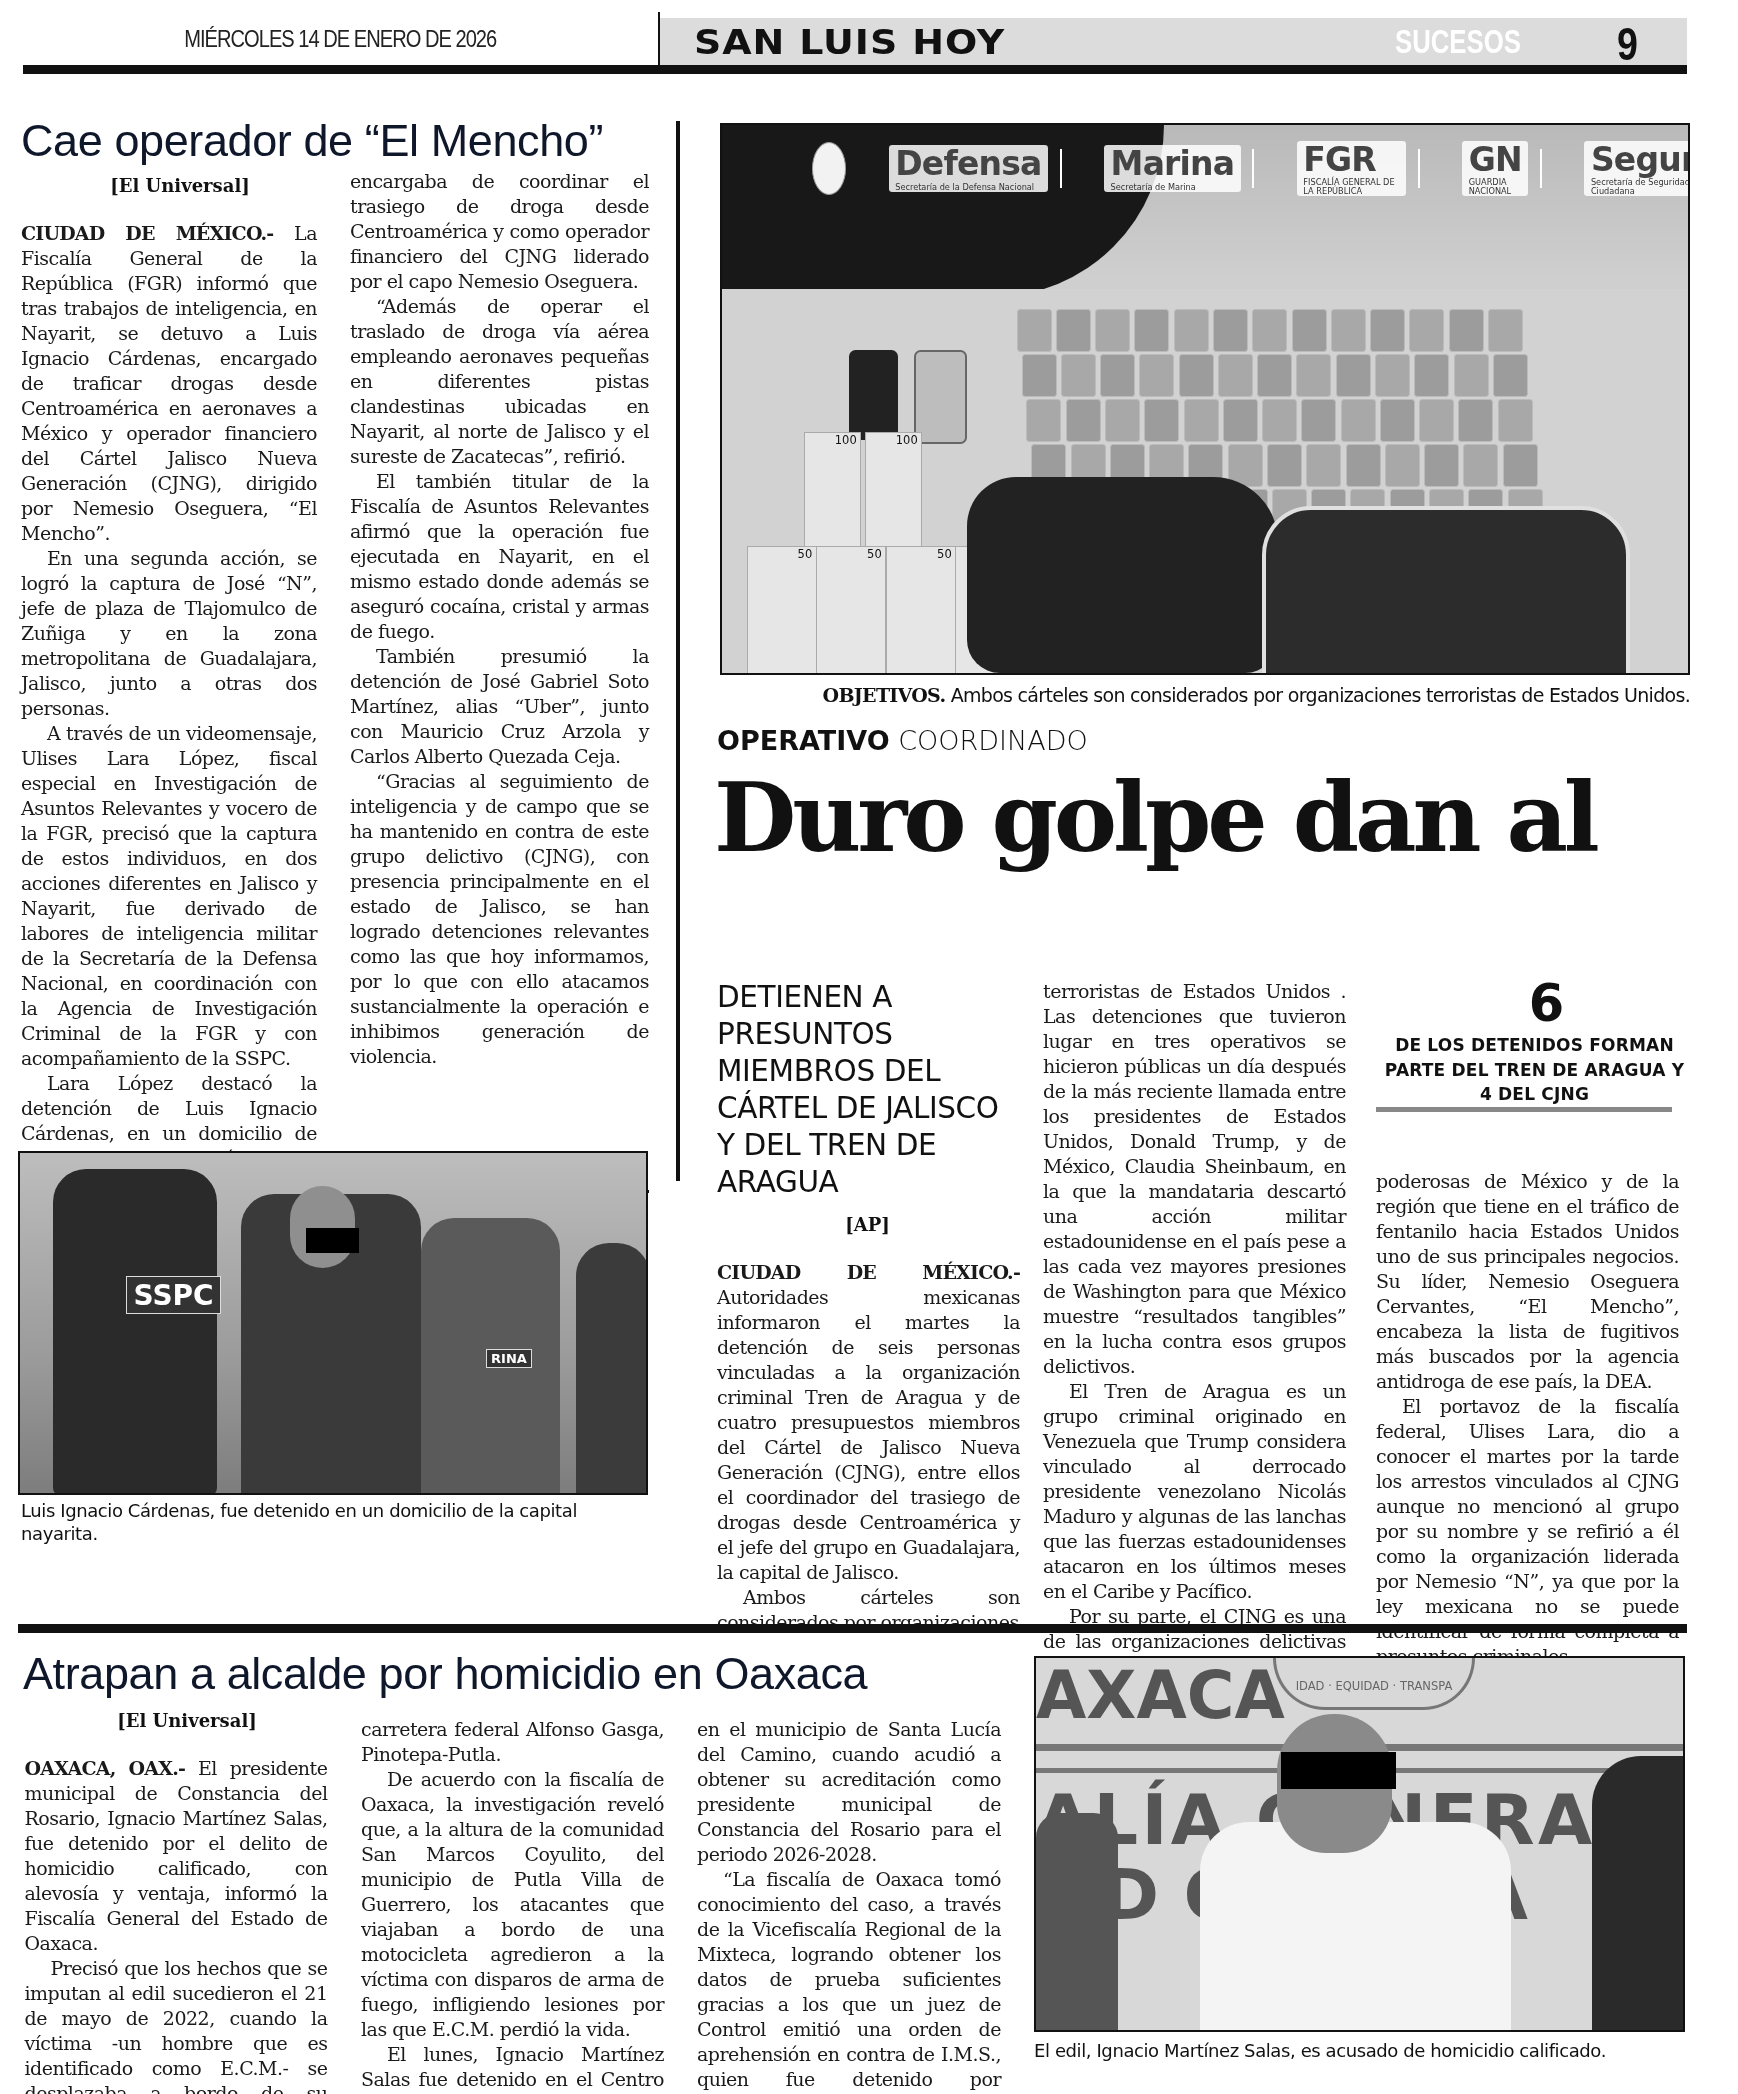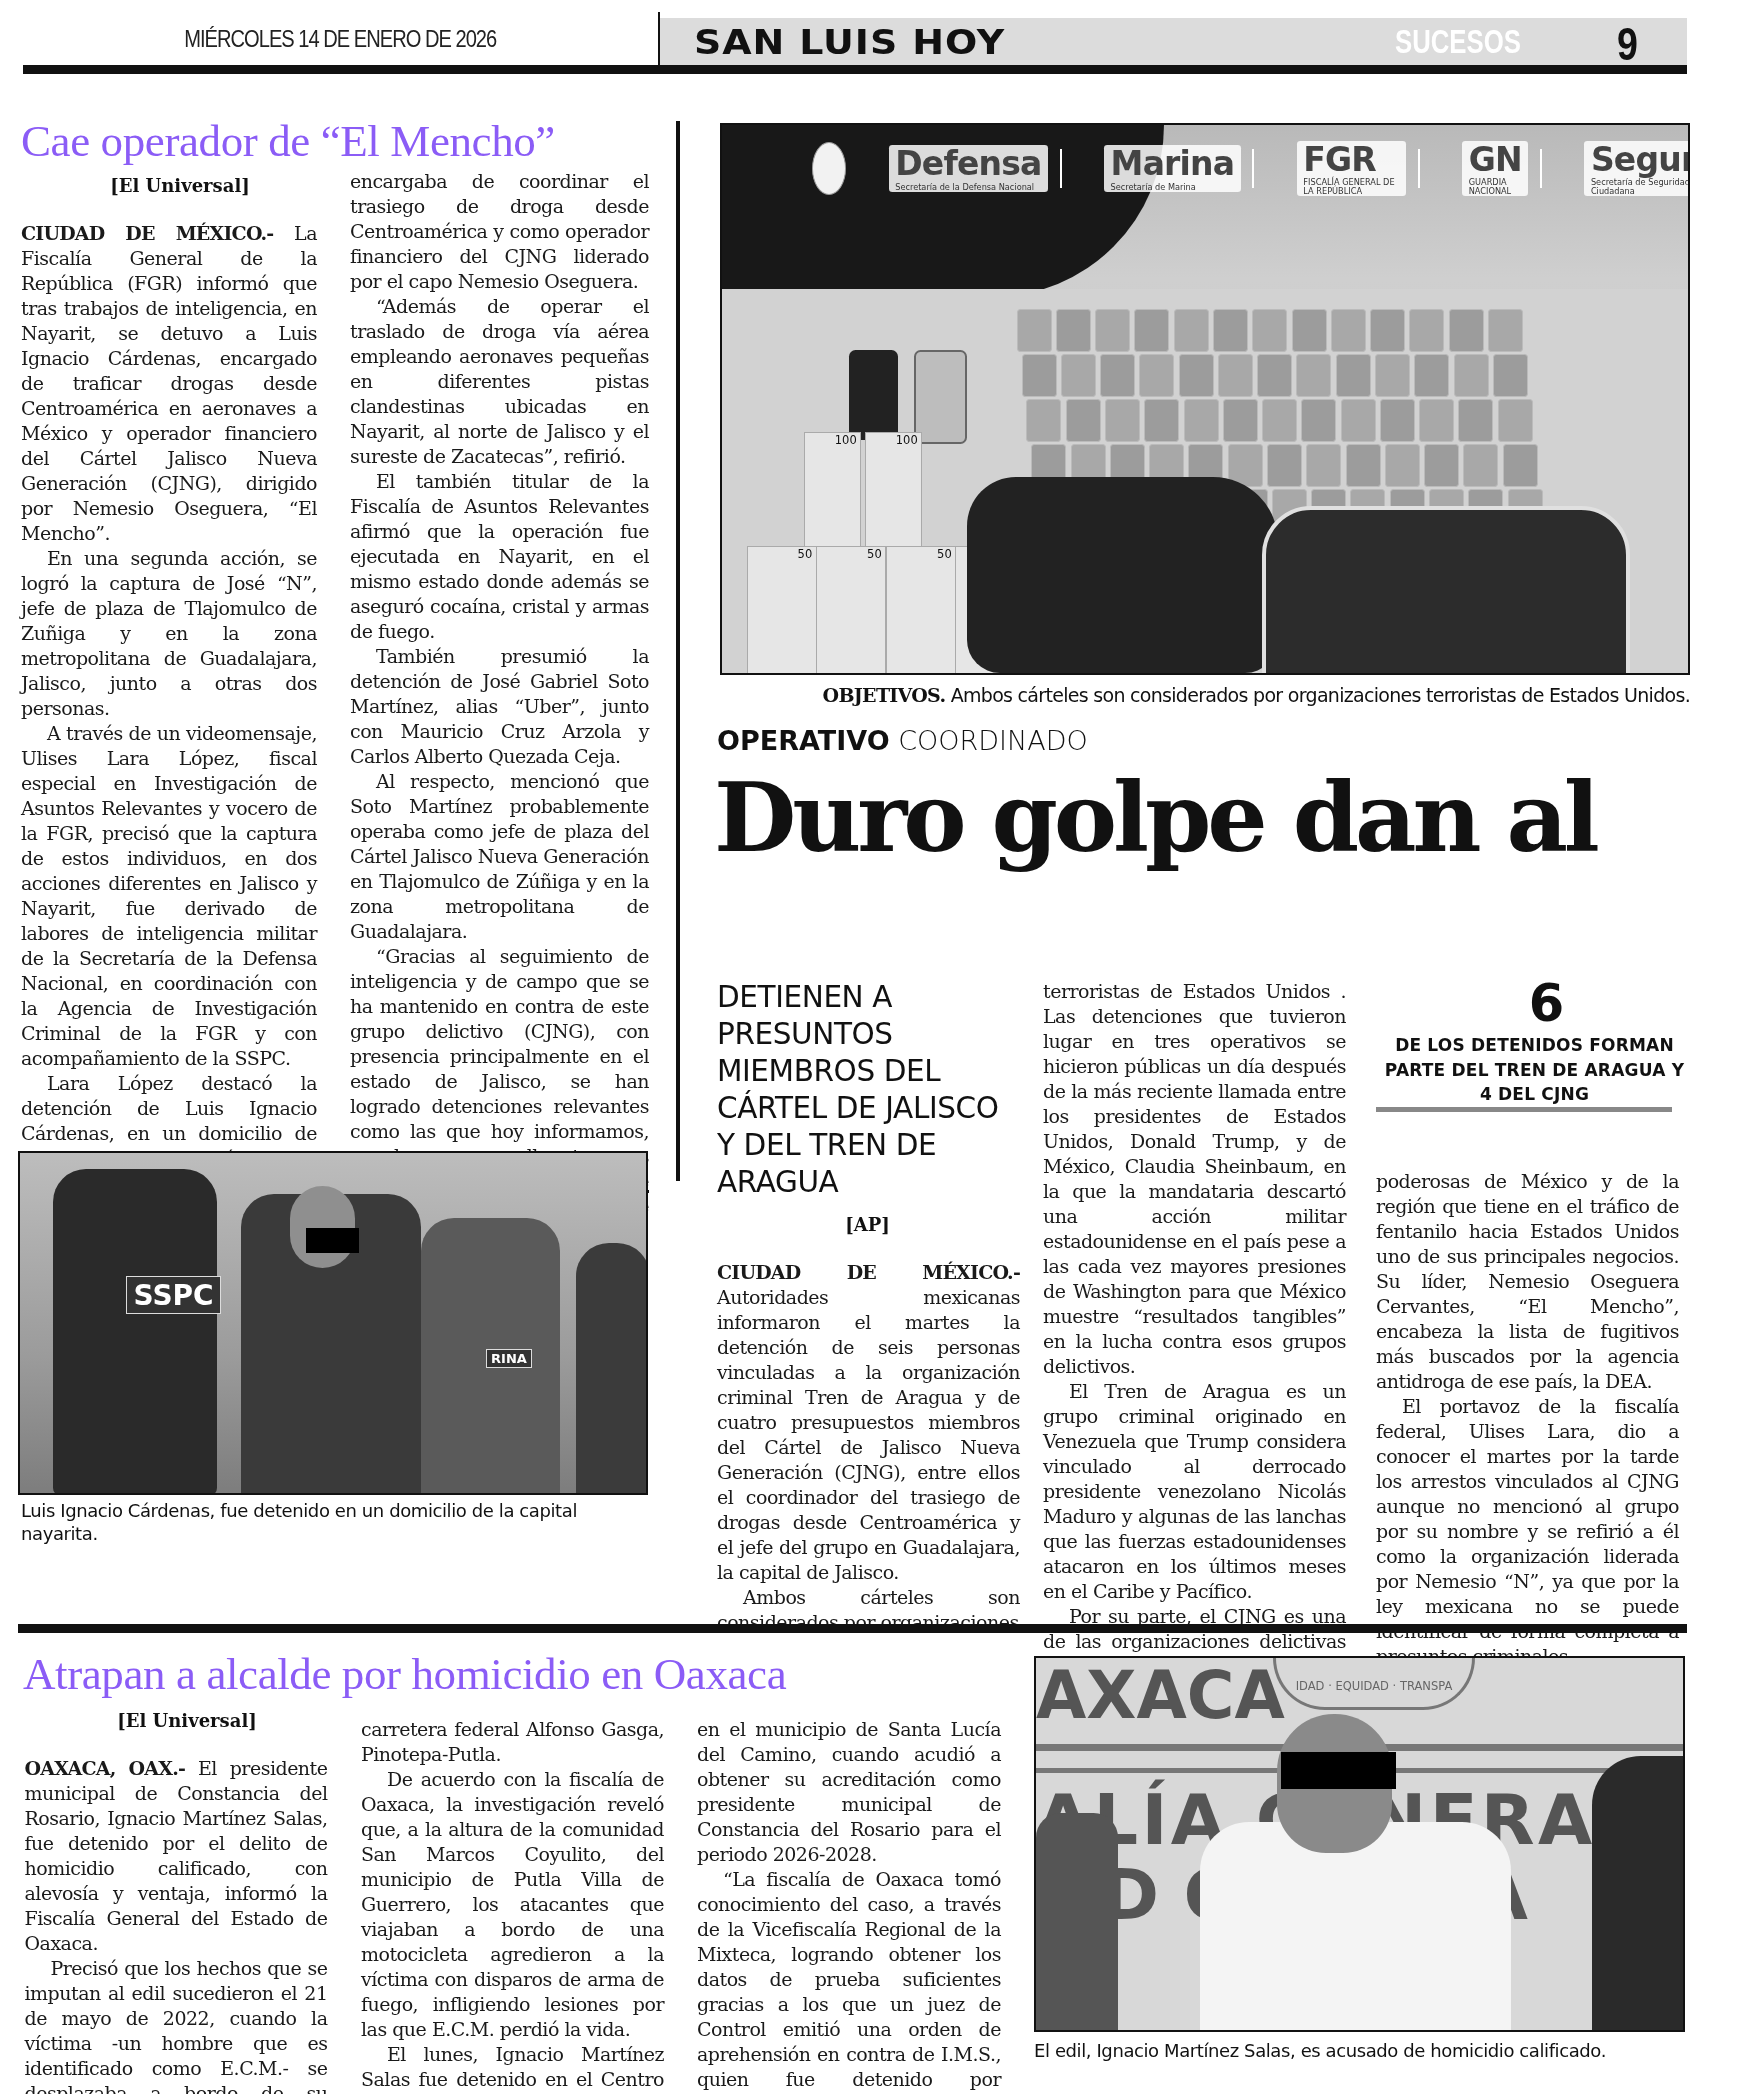--- a/index.html
+++ b/index.html
@@ -12,21 +12,21 @@
   #hdr-right { left:660px; top:18px; width:1027px; height:47px; background:#dcdcdc; }
   #hdr-brand { left:694px; top:23px; font-family:"DejaVu Sans", sans-serif; font-weight:bold; font-size:33px; letter-spacing:0.8px; transform:scaleX(1.15); transform-origin:left center; color:#111; }
   #hdr-section { left:1395px; top:23px; font-family:"Liberation Sans", sans-serif; font-weight:bold; font-size:33px; color:#fff; transform:scaleX(0.78); transform-origin:left center; }
   #hdr-page { left:1617px; top:16.4px; font-family:"Liberation Sans", sans-serif; font-weight:bold; font-size:47px; color:#111; transform:scaleX(0.8); transform-origin:left center; }
   #hdr-rule { left:23px; top:65px; width:1664px; height:9px; background:#111; }
 
   
   .vrule { background:#111; }
 
   
-  .sans-head { font-family:Liberation Serif, serif; font-weight:500; color:#8b5cf6; white-space:nowrap; }
+  .sans-head { font-family:Liberation Sans, sans-serif; font-weight:500; color:#0f172a; white-space:nowrap; }
   .credit { font-family:"DejaVu Serif", serif; font-weight:bold; font-size:18px; text-align:center; }
   .body-col { font-family:"DejaVu Serif", serif; font-size:19px; line-height:25px; text-align:justify; hyphens:manual; color:#1a1a1a; letter-spacing:-0.5px; }
   .body-col p { margin:0; text-indent:26px; }
   .body-col p.lead { text-indent:0; }
   .dateline { font-weight:bold; letter-spacing:-0.8px; }
   .caption { font-family:"DejaVu Sans", sans-serif; font-size:18px; line-height:23px; color:#111; letter-spacing:-0.4px; }
 
   
   .photo { background:#8a8a8a; border:2.5px solid #111; box-sizing:border-box; overflow:hidden; }
 
@@ -80,21 +80,20 @@
     <p class="lead"><span class="dateline">CIUDAD DE MÉXICO.-</span><span> La Fiscalía General de la República (FGR) informó que tras trabajos de inteligencia, en Nayarit, se detuvo a Luis Ignacio Cárdenas, encargado de traficar drogas desde Centroamérica en aeronaves a México y operador financiero del Cártel Jalisco Nueva Generación (CJNG), dirigido por Nemesio Oseguera, “El Mencho”.</span></p>
     <p><span>En una segunda acción, se logró la captura de José “N”, jefe de plaza de Tlajomulco de Zuñiga y en la zona metropolitana de Guadalajara, Jalisco, junto a otras dos personas.</span></p>
     <p><span>A través de un videomensaje, Ulises Lara López, fiscal especial en Investigación de Asuntos Relevantes y vocero de la FGR, precisó que la captura de estos individuos, en dos acciones diferentes en Jalisco y Nayarit, fue derivado de labores de inteligencia militar de la Secretaría de la Defensa Nacional, en coordinación con la Agencia de Investigación Criminal de la FGR y con acompañamiento de la SSPC.</span></p>
     <p><span>Lara López destacó la detención de Luis Ignacio Cárdenas, en un domicilio de Tepic, la cual, aseguró, fue por investigaciones de la Fiscalía Especializada en Materia de Delincuencia Organizada (FEMDO), que establecen que este sujeto presuntamente se</span></p>
   </div>
 <div class="abs body-col" id="a1c2" style="left:350px; top:169px; width:299px;">
     <p class="lead"><span>encargaba de coordinar el trasiego de droga desde Centroamérica y como operador financiero del CJNG liderado por el capo Nemesio Oseguera.</span></p>
     <p><span>“Además de operar el traslado de droga vía aérea empleando aeronaves pequeñas en diferentes pistas clandestinas ubicadas en Nayarit, al norte de Jalisco y el sureste de Zacatecas”, refirió.</span></p>
     <p><span>El también titular de la Fiscalía de Asuntos Relevantes afirmó que la operación fue ejecutada en Nayarit, en el mismo estado donde además se aseguró cocaína, cristal y armas de fuego.</span></p>
     <p><span>También presumió la detención de José Gabriel Soto Martínez, alias “Uber”, junto con Mauricio Cruz Arzola y Carlos Alberto Quezada Ceja.</span></p>
-    <p><span>Al respecto, mencionó que Soto Martínez probablemente operaba como jefe de plaza del Cártel Jalisco Nueva Generación en Tlajomulco de Zúñiga y en la zona metropolitana de Guadalajara.</span></p>
     <p><span>“Gracias al seguimiento de inteligencia y de campo que se ha mantenido en contra de este grupo delictivo (CJNG), con presencia principalmente en el estado de Jalisco, se han logrado detenciones relevantes como las que hoy informamos, por lo que con ello atacamos sustancialmente la operación e inhibimos generación de violencia.</span></p>
   </div>
 
 <div class="abs" style="left:21px; top:1190px; width:628px; height:2.5px; background:#111;"></div>
 
 <div id="photo-arrest" class="abs photo">
   <div class="figure" style="left:33px; top:16.4px; width:164px; height:327px; background:#2a2a2a;"></div>
   <div class="patch" style="left:106px; top:123px; padding:1.6px 6.5px; font-size:28px;">SSPC</div>
   <div class="figure" style="left:221px; top:41px; width:180px; height:311px; background:#3a3a3a;"></div>
   <div class="figure" style="left:270px; top:33px; width:65px; height:82px; background:#8f8f8f; border-radius:33px;"></div>

